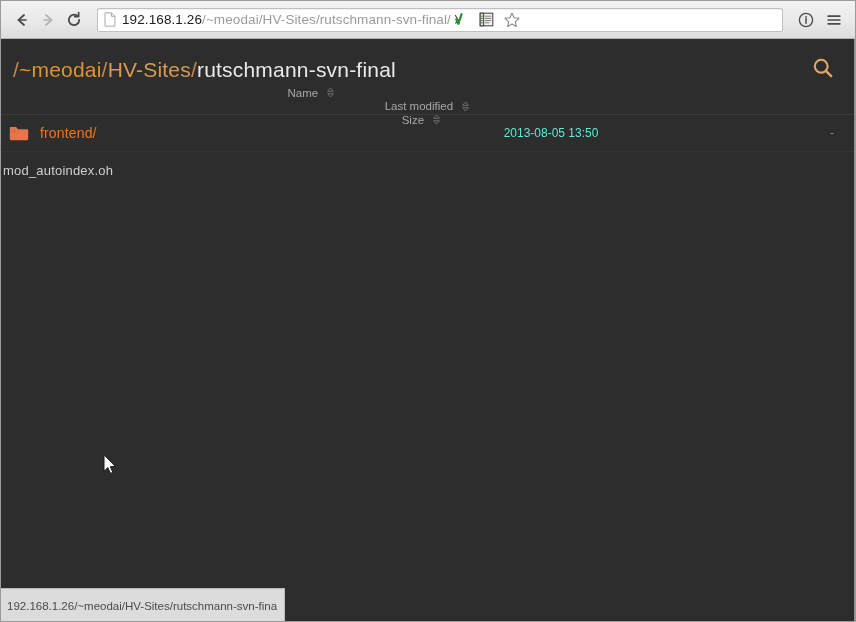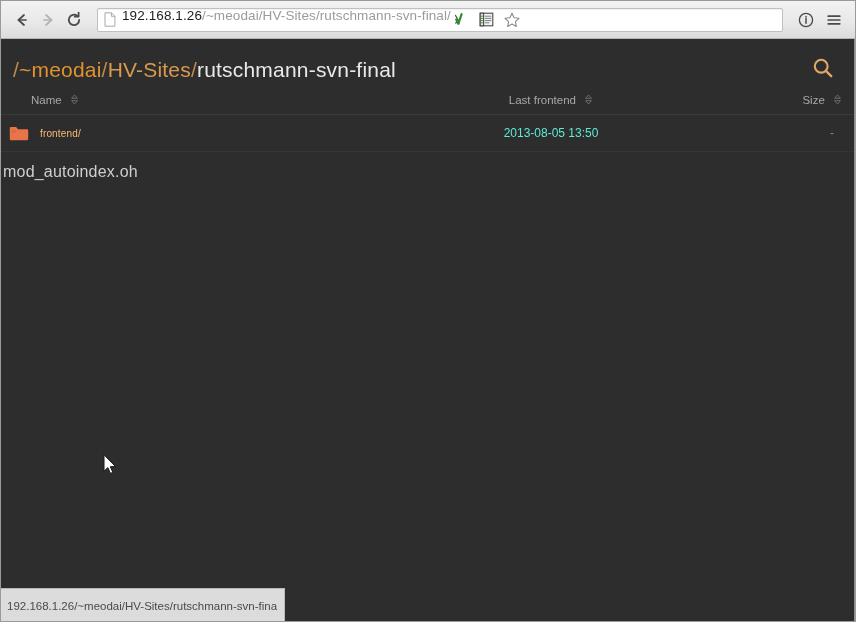--- a/index.html
+++ b/index.html
@@ -51,20 +51,21 @@
   .nav-btn svg { display: block; }
 
   .omnibox {
     flex: 1 1 auto;
     height: 24px;
     margin: 0 6px 0 10px;
     background: #ffffff;
     border: 1px solid #c0c0c0;
     border-radius: 2px;
     display: flex;
+    align-items: center;
     padding: 0 16px 0 6px;
     box-sizing: border-box;
     overflow: hidden;
     box-shadow: inset 0 1px 1px rgba(0,0,0,0.06);
   }
   .page-glyph {
     flex: 0 0 auto;
     margin-right: 6px;
     display: flex;
     align-items: center;
@@ -153,20 +154,21 @@
   
   .col-head {
     position: relative;
     height: 28px;
     display: flex;
     align-items: center;
     font-size: 11.5px;
     color: #a8a8a8;
     border-bottom: 1px solid #3a3a3a;
     box-sizing: border-box;
+    flex-direction: column;
   }
   .col-name   { width: 340px; padding-left: 30px; box-sizing: border-box; }
   .col-mod    { width: 420px; text-align: center; box-sizing: border-box; }
   .col-size   { flex: 1 1 auto; text-align: right; padding-right: 12px; box-sizing: border-box; }
   .sort-ico {
     display: inline-block;
     vertical-align: middle;
     margin-left: 5px;
     opacity: 0.65;
   }
@@ -189,43 +191,43 @@
     padding-left: 8px;
     color: #e8874f;
   }
   .folder-ico {
     flex: 0 0 auto;
     margin-right: 11px;
     display: flex;
     align-items: center;
   }
   .name-link {
-    color: #fdba74;
-    font-size: 10px;
+    color: #f97316;
+    font-size: 14px;
     letter-spacing: 0.15px;
   }
   .cell-mod {
     width: 420px;
     text-align: center;
     color: #5eead4;
     font-size: 12px;
     box-sizing: border-box;
   }
   .cell-size {
     flex: 1 1 auto;
     text-align: right;
     padding-right: 20px;
     color: #8a8a8a;
     font-size: 12px;
     box-sizing: border-box;
   }
 
   .footer-note {
     padding: 11px 0 0 2px;
-    font-size: 16px;
+    font-size: 13px;
     color: #cfcfcf;
     letter-spacing: 0.2px;
   }
 
   
   .cursor {
     position: absolute;
     left: 102px;
     top: 415px;
     width: 14px;
@@ -354,21 +356,21 @@
       <div class="col-name">
         <span>Name</span>
         <span class="sort-ico">
           <svg width="9" height="11" viewBox="0 0 9 11">
             <path d="M4.5 1 L7.4 4.3 L1.6 4.3 Z" fill="none" stroke="#9a9a9a" stroke-width="0.9" stroke-linejoin="round"></path>
             <path d="M4.5 10 L7.4 6.7 L1.6 6.7 Z" fill="none" stroke="#9a9a9a" stroke-width="0.9" stroke-linejoin="round"></path>
           </svg>
         </span>
       </div>
       <div class="col-mod">
-        <span>Last frontend</span>
+        <span>Last modified</span>
         <span class="sort-ico">
           <svg width="9" height="11" viewBox="0 0 9 11">
             <path d="M4.5 1 L7.4 4.3 L1.6 4.3 Z" fill="none" stroke="#9a9a9a" stroke-width="0.9" stroke-linejoin="round"></path>
             <path d="M4.5 10 L7.4 6.7 L1.6 6.7 Z" fill="none" stroke="#9a9a9a" stroke-width="0.9" stroke-linejoin="round"></path>
           </svg>
         </span>
       </div>
       <div class="col-size">
         <span>Size</span>
         <span class="sort-ico">

